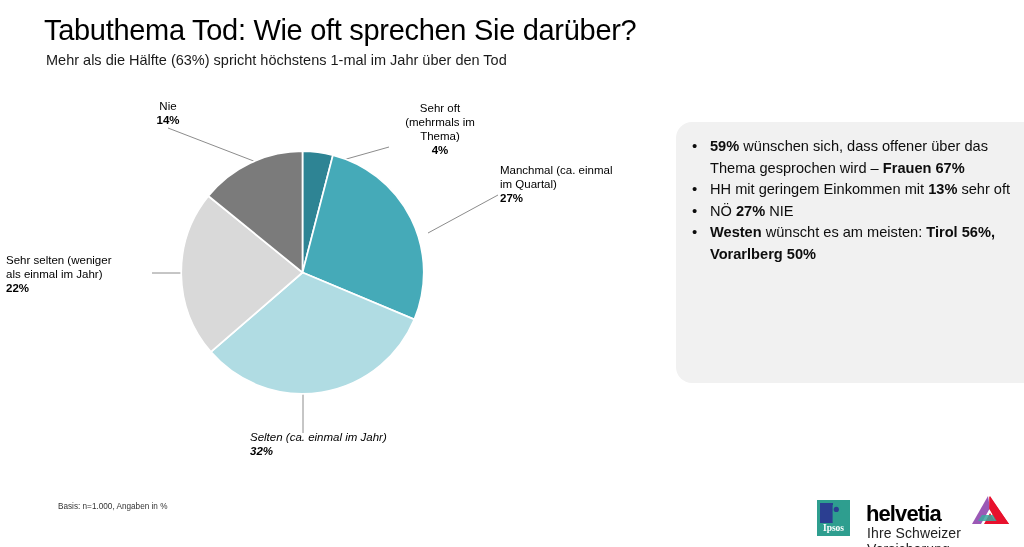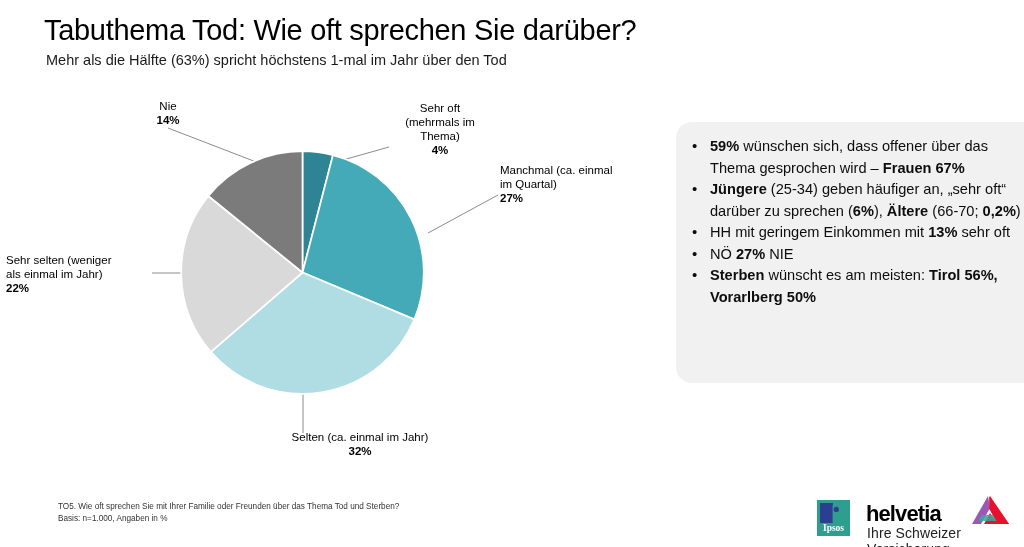--- a/index.html
+++ b/index.html
@@ -61,21 +61,21 @@
     line-height: 14px;
     color: #000000;
   }
   .pie-label .lbl-pct {
     font-weight: bold;
   }
   .lbl-nie        { left: 128px; top: 14px;  width: 80px;  text-align: center; }
   .lbl-sehroft    { left: 385px; top: 16px;  width: 110px; text-align: center; }
   .lbl-manchmal   { left: 500px; top: 78px;  width: 150px; text-align: left; }
   .lbl-sehrselten { left: 6px;   top: 168px; width: 150px; text-align: left; }
-  .lbl-selten     { left: 250px; top: 345px; width: 220px; text-align: center; }
+  .lbl-selten     { left: 250px; top: 345px; width: 220px; text-align: left; font-style: italic; }
 
   .leader-svg {
     position: absolute;
     left: 0; top: 0;
     width: 660px; height: 400px;
     pointer-events: none;
   }
 
   
   .callout {
@@ -217,29 +217,27 @@
 
   <div class="pie-label lbl-selten">
     <div>Selten (ca. einmal im Jahr)</div>
     <div class="lbl-pct">32%</div>
   </div>
 </div>
 
 <div class="callout">
   <ul id="callout-list">
       <li><b>59%</b><span> wünschen sich, dass offener über das Thema gesprochen wird – </span><b>Frauen 67%</b></li>
-      <li><b>Jüngere</b><span> (25-34) geben häufiger an, „sehr oft“ darüber zu sprechen (</span><b>6%</b><span>), </span><b>Ältere</b><span> (66-70; </span><b>0,2%</b><span>)</span></li>
       <li><span>HH mit geringem Einkommen mit </span><b>13%</b><span> sehr oft</span></li>
       <li><span>NÖ </span><b>27%</b><span> NIE</span></li>
-      <li><b>Sterben</b><span> wünscht es am meisten: </span><b>Tirol 56%, Vorarlberg 50%</b></li>
+      <li><b>Westen</b><span> wünscht es am meisten: </span><b>Tirol 56%, Vorarlberg 50%</b></li>
     </ul>
 </div>
 
 <div class="footnote">
-  <div>TO5. Wie oft sprechen Sie mit Ihrer Familie oder Freunden über das Thema Tod und Sterben?</div>
   <div>Basis: n=1.000, Angaben in %</div>
 </div>
 
 <div class="logo-ipsos">
   <svg viewBox="0 0 33 36" width="33" height="36">
     <rect x="0" y="0" width="33" height="36" fill="#2e9e8f"></rect>
     <rect x="3" y="3" width="13" height="20" fill="#2b3e91"></rect>
     <path d="M19 5 a5.6 5.6 0 1 1 -0.2 11.2 l0 6.6 l-3.2 0 l0 -17.8 z" fill="#2e9e8f"></path>
     <circle cx="19.3" cy="9.4" r="2.6" fill="#2b3e91"></circle>
     <text x="16.5" y="31" text-anchor="middle" font-family="Liberation Serif, serif" font-size="9.5" font-weight="bold" fill="#ffffff">Ipsos</text>

